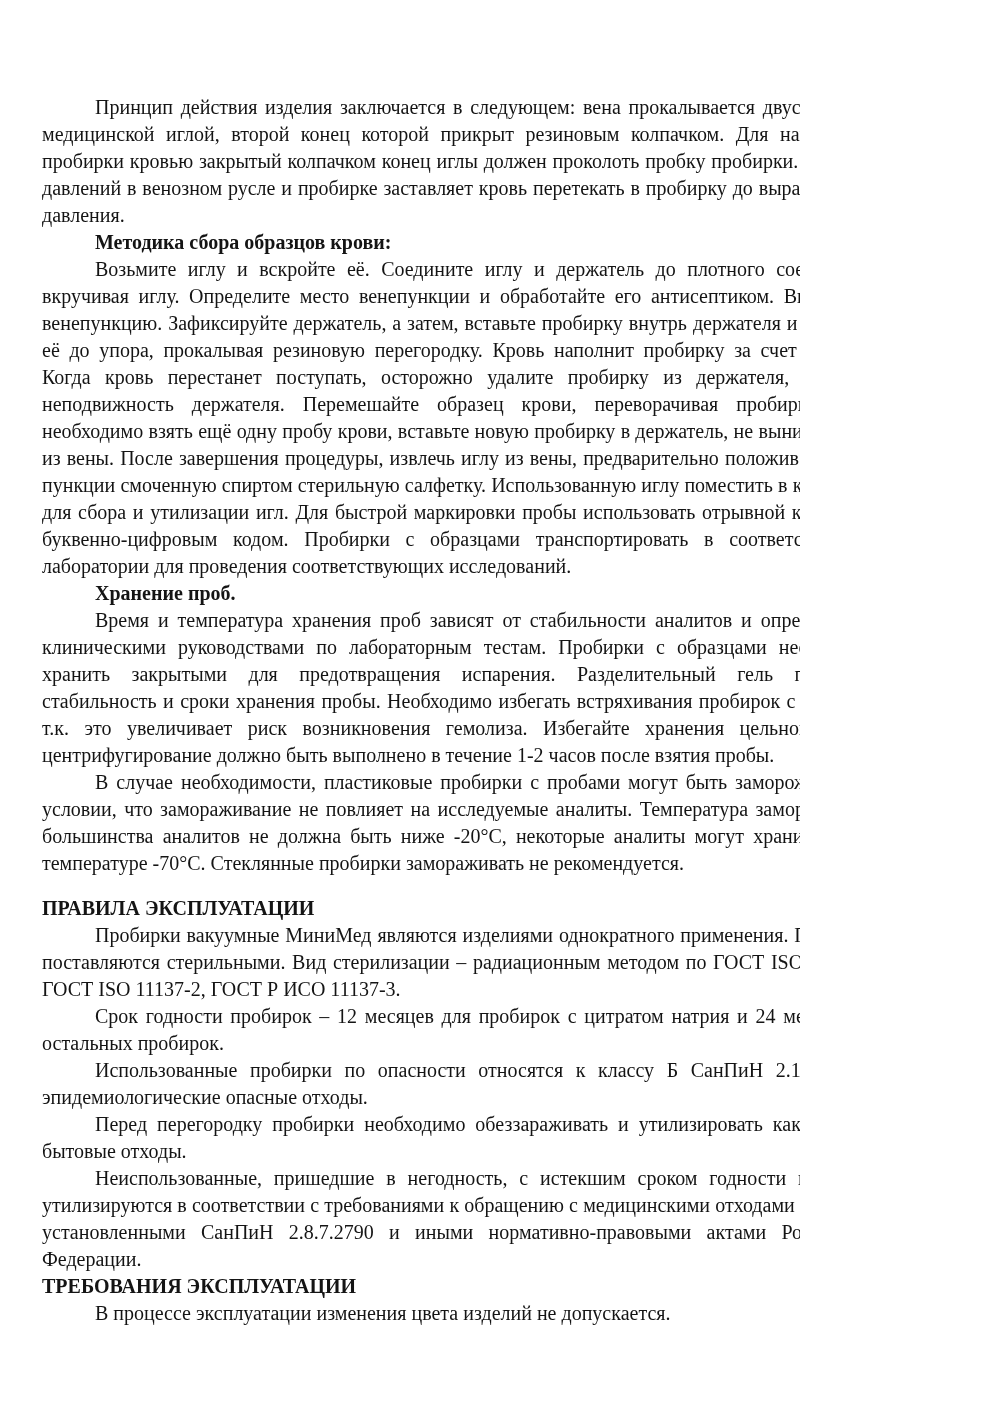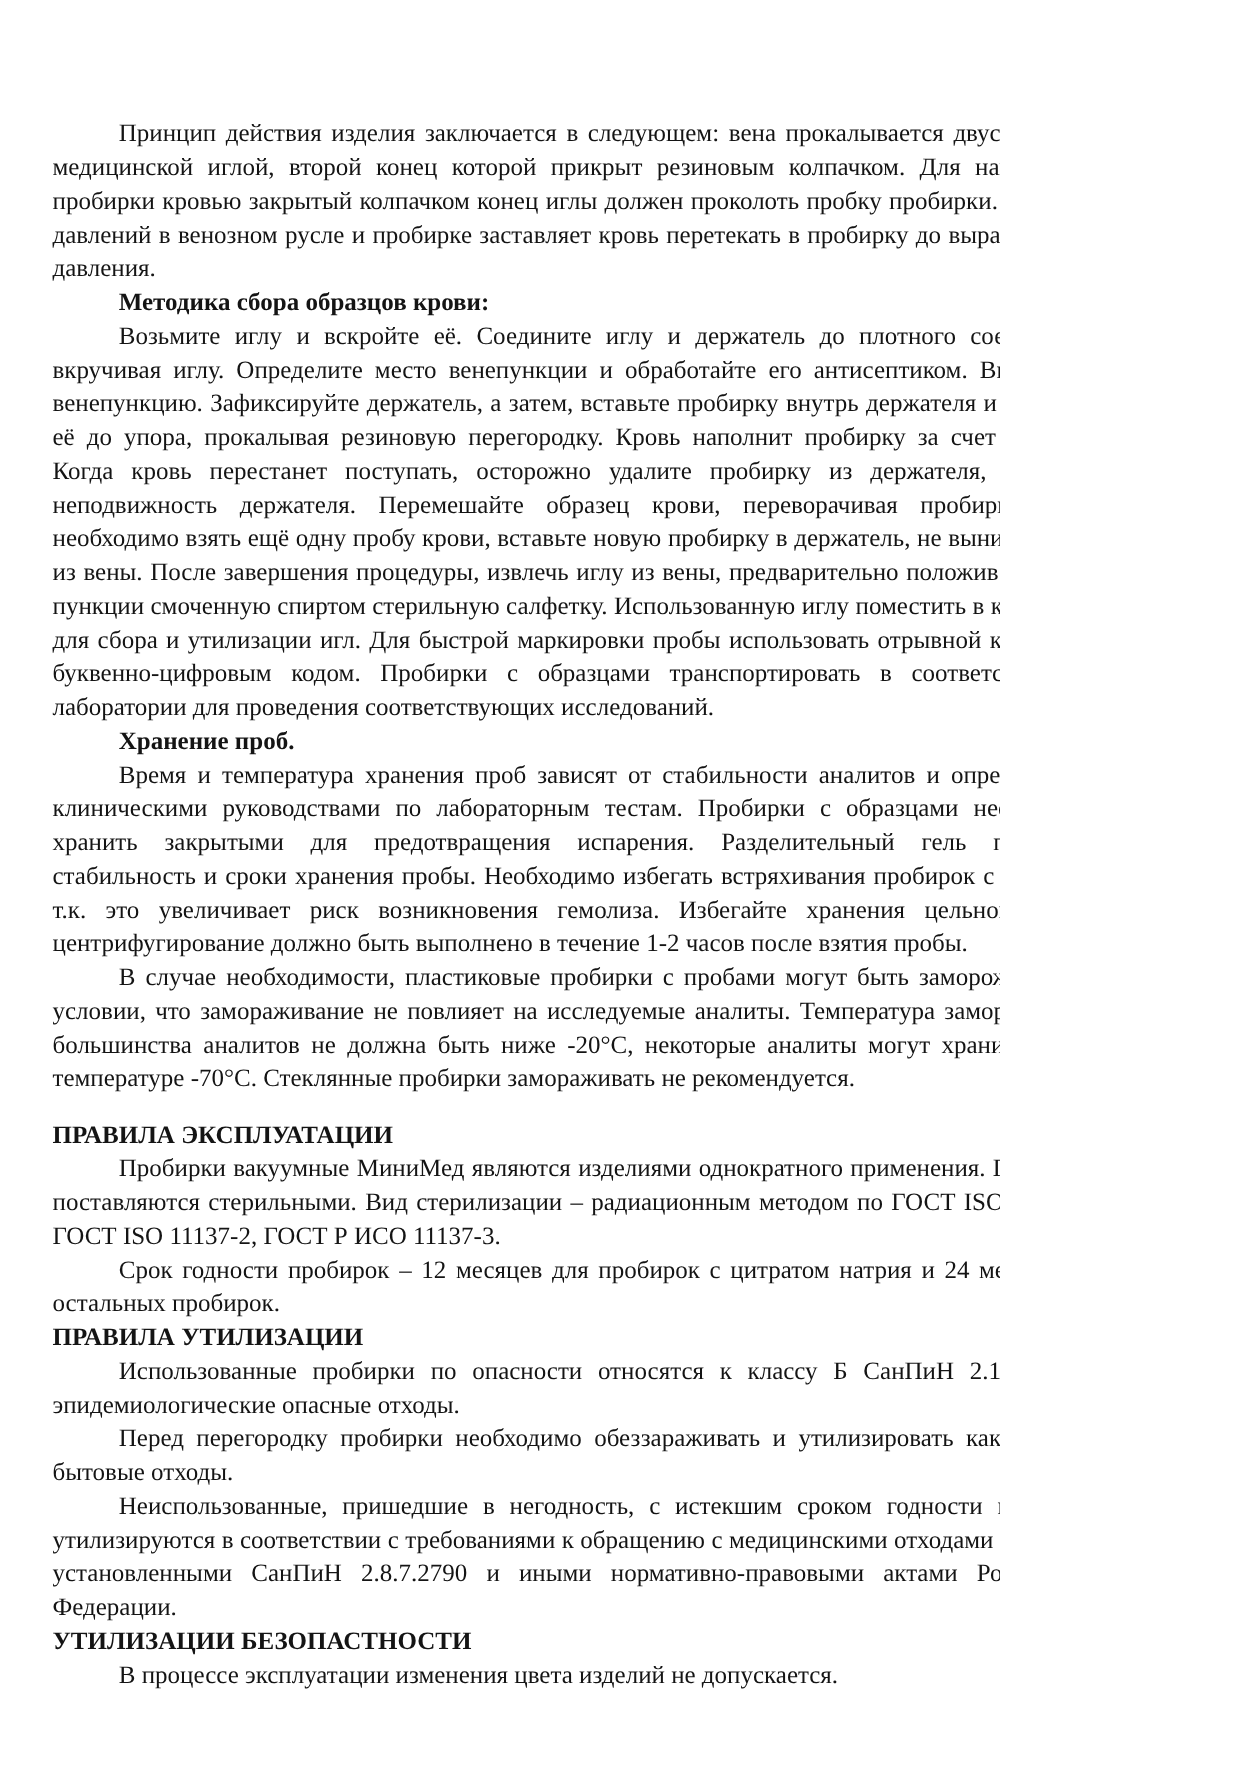--- a/index.html
+++ b/index.html
@@ -58,22 +58,21 @@
     <p>Возьмите иглу и вскройте её. Соедините иглу и держатель до плотного соединения, вкручивая иглу. Определите место венепункции и обработайте его антисептиком. Выполните венепункцию. Зафиксируйте держатель, а затем, вставьте пробирку внутрь держателя и доведите её до упора, прокалывая резиновую перегородку. Кровь наполнит пробирку за счет вакуума. Когда кровь перестанет поступать, осторожно удалите пробирку из держателя, сохраняя неподвижность держателя. Перемешайте образец крови, переворачивая пробирку. Если необходимо взять ещё одну пробу крови, вставьте новую пробирку в держатель, не вынимая иглы из вены. После завершения процедуры, извлечь иглу из вены, предварительно положив на место пункции смоченную спиртом стерильную салфетку. Использованную иглу поместить в контейнер для сбора и утилизации игл. Для быстрой маркировки пробы использовать отрывной корешок с буквенно-цифровым кодом. Пробирки с образцами транспортировать в соответствующие лаборатории для проведения соответствующих исследований.</p>
 
     <p class="h-inline">Хранение проб.</p>
     <p>Время и температура хранения проб зависят от стабильности аналитов и определяются клиническими руководствами по лабораторным тестам. Пробирки с образцами необходимо хранить закрытыми для предотвращения испарения. Разделительный гель повышает стабильность и сроки хранения пробы. Необходимо избегать встряхивания пробирок с пробами, т.к. это увеличивает риск возникновения гемолиза. Избегайте хранения цельной крови, центрифугирование должно быть выполнено в течение 1-2 часов после взятия пробы.</p>
     <p>В случае необходимости, пластиковые пробирки с пробами могут быть заморожены при условии, что замораживание не повлияет на исследуемые аналиты. Температура заморозки для большинства аналитов не должна быть ниже -20°С, некоторые аналиты могут храниться при температуре -70°С. Стеклянные пробирки замораживать не рекомендуется.</p>
 
     <p class="h-center gap-top">ПРАВИЛА ЭКСПЛУАТАЦИИ</p>
     <p>Пробирки вакуумные МиниМед являются изделиями однократного применения. Пробирки поставляются стерильными. Вид стерилизации – радиационным методом по ГОСТ ISO 11137-1, ГОСТ ISO 11137-2, ГОСТ Р ИСО 11137-3.</p>
     <p>Срок годности пробирок – 12 месяцев для пробирок с цитратом натрия и 24 месяца для остальных пробирок.</p>
 
-    <p class="h-center">ПРАВИЛА УТИЛИЗАЦИИ</p>
     <p>Использованные пробирки по опасности относятся к классу Б СанПиН 2.1.5.2790 - эпидемиологические опасные отходы.</p>
     <p>Перед перегородку пробирки необходимо обеззараживать и утилизировать как твердые бытовые отходы.</p>
     <p>Неиспользованные, пришедшие в негодность, с истекшим сроком годности пробирки утилизируются в соответствии с требованиями к обращению с медицинскими отходами класса А, установленными СанПиН 2.8.7.2790 и иными нормативно-правовыми актами Российской Федерации.</p>
 
-    <p class="h-center">УТИЛИЗАЦИИ БЕЗОПАСТНОСТИ</p>
+    <p class="h-center">ТРЕБОВАНИЯ ЭКСПЛУАТАЦИИ</p>
     <p>В процессе эксплуатации изменения цвета изделий не допускается.</p>
 
   </div>
 </div>
 
 </body></html>

